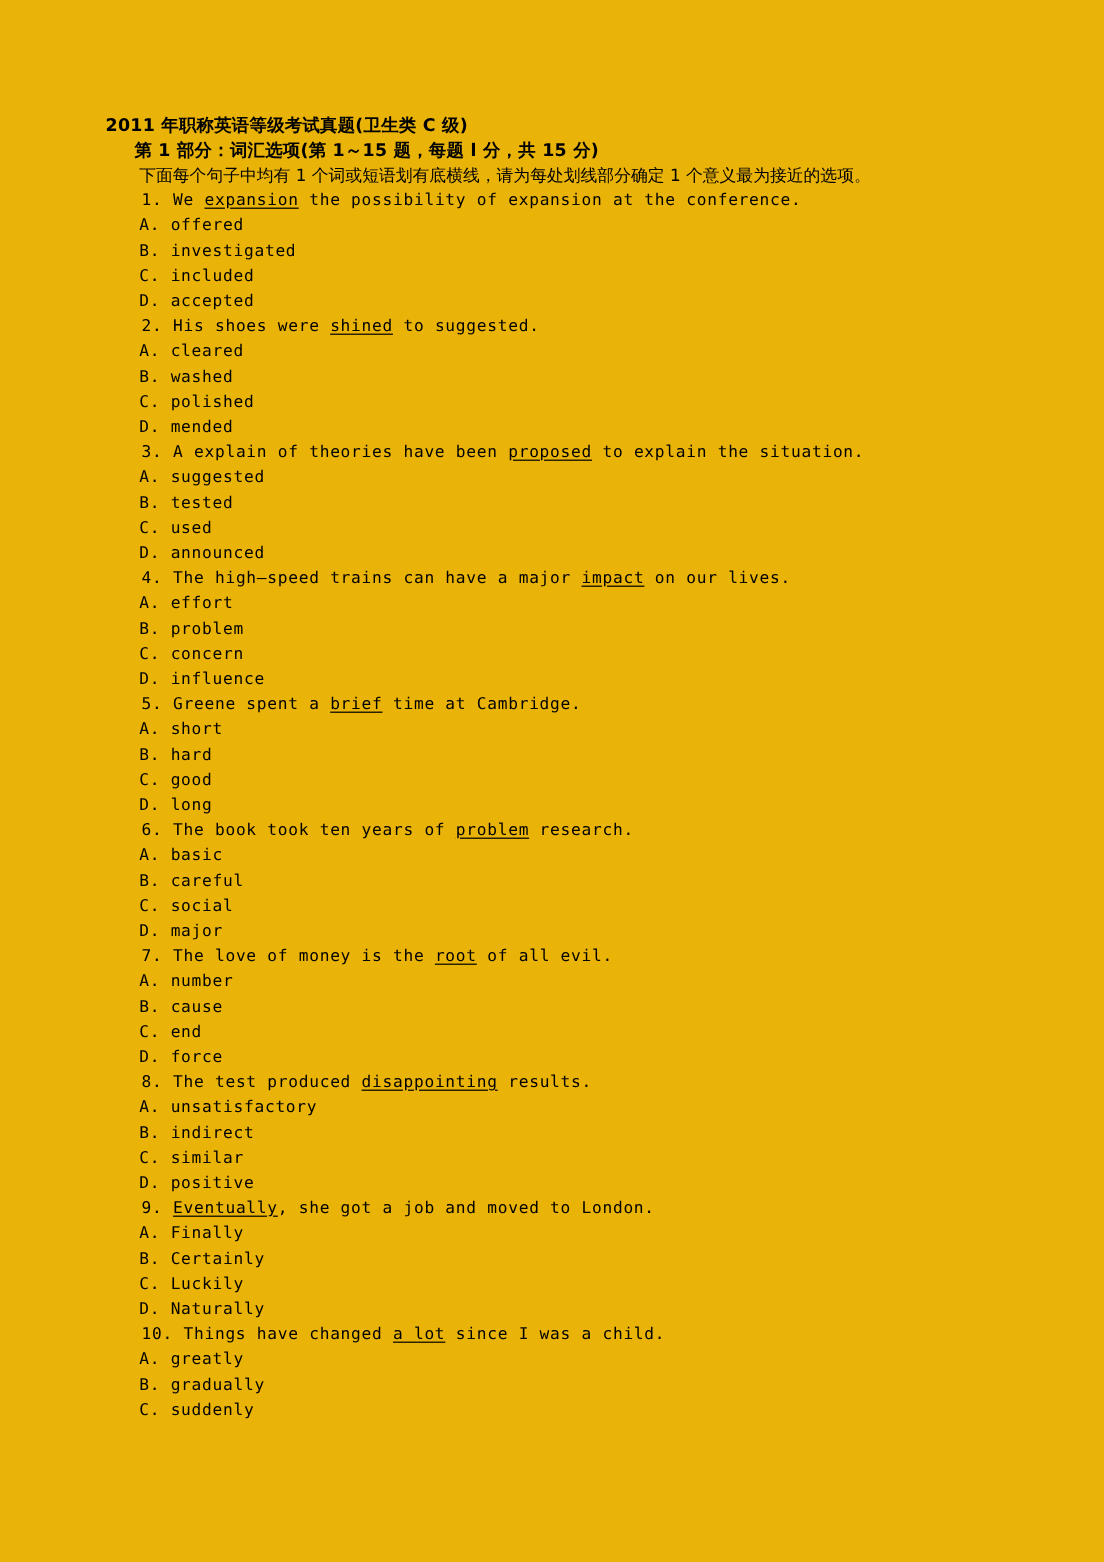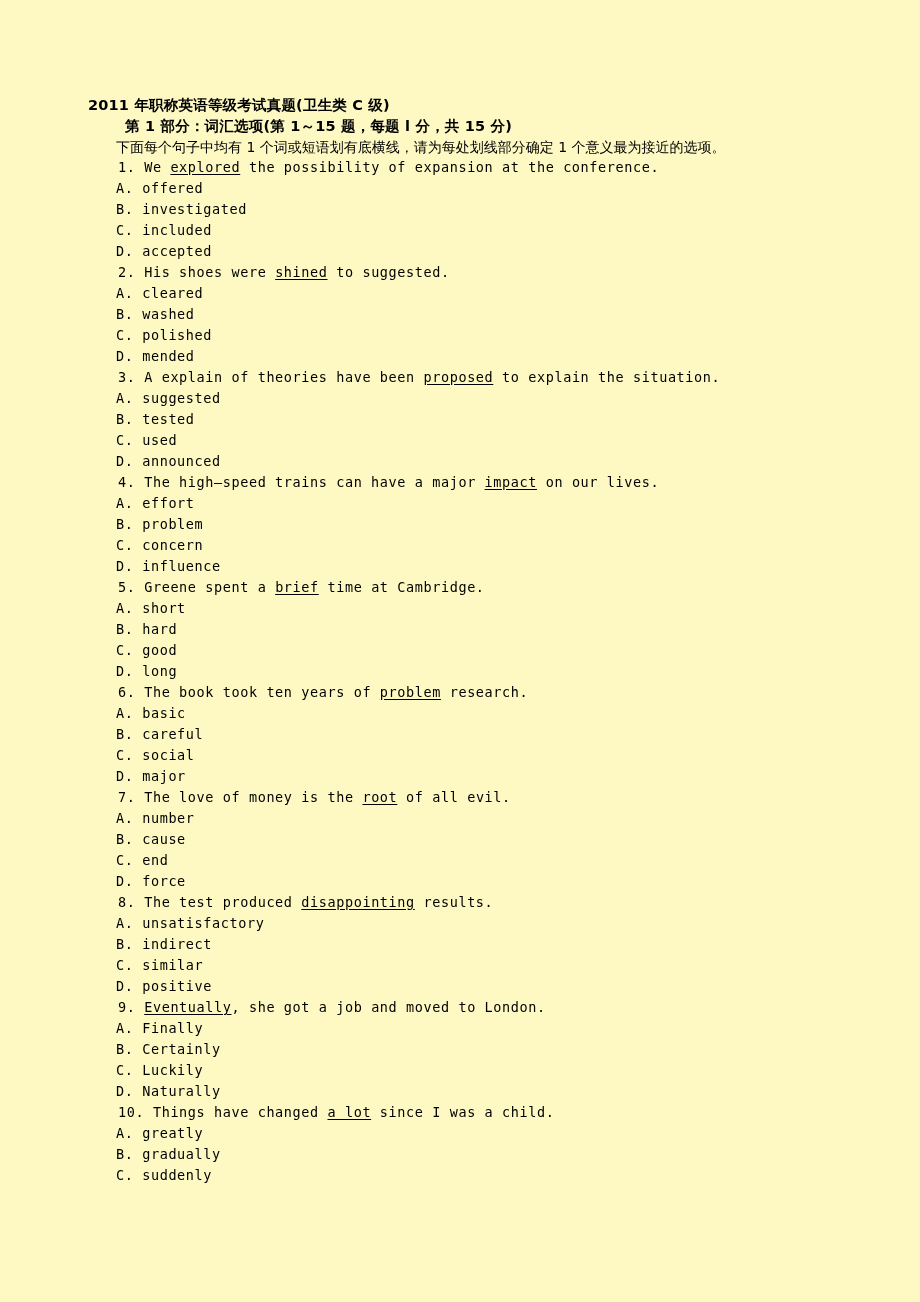--- a/index.html
+++ b/index.html
@@ -17,39 +17,39 @@
     color: #000000;
     -webkit-font-smoothing: none;
   }
 
   .page {
     position: absolute;
     left: 0;
     top: 0;
     width: 920px;
     height: 1302px;
-    background: #fef9c3;
+    background: #eab308;
   }
 
   
   .doc-title {
     position: absolute;
     left: 88px;
     top: 96px;
     font-family: "DejaVu Sans", "Liberation Sans", sans-serif;
     font-size: 14.5px;
     font-weight: bold;
     letter-spacing: 0.2px;
     white-space: nowrap;
     line-height: 18px;
   }
 
   .section-title {
     position: absolute;
-    left: 125px;
+    left: 112px;
     top: 117px;
     font-family: "DejaVu Sans", "Liberation Sans", sans-serif;
     font-size: 14.5px;
     font-weight: bold;
     letter-spacing: 0.2px;
     white-space: nowrap;
     line-height: 18px;
   }
 
   .section-instruction {
@@ -104,21 +104,21 @@
 
 <div class="page">
 
   <div class="doc-title">2011 年职称英语等级考试真题(卫生类 C 级)</div>
 
   <div class="section-title">第 1 部分：词汇选项(第 1～15 题，每题 l 分，共 15 分)</div>
 
   <div class="section-instruction">下面每个句子中均有 1 个词或短语划有底横线，请为每处划线部分确定 1 个意义最为接近的选项。</div>
 
   <div class="qlist">
-      <div class="line stem"><span class="num">1.</span> <span>We </span><span class="kw">explored</span><span> the possibility of expansion at the conference.</span></div>
+      <div class="line stem"><span class="num">1.</span> <span>We </span><span class="kw">expansion</span><span> the possibility of expansion at the conference.</span></div>
       <div class="line opt"><span>A.</span> <span>offered</span></div>
       <div class="line opt"><span>B.</span> <span>investigated</span></div>
       <div class="line opt"><span>C.</span> <span>included</span></div>
       <div class="line opt"><span>D.</span> <span>accepted</span></div>
       <div class="line stem"><span class="num">2.</span> <span>His shoes were </span><span class="kw">shined</span><span> to suggested.</span></div>
       <div class="line opt"><span>A.</span> <span>cleared</span></div>
       <div class="line opt"><span>B.</span> <span>washed</span></div>
       <div class="line opt"><span>C.</span> <span>polished</span></div>
       <div class="line opt"><span>D.</span> <span>mended</span></div>
       <div class="line stem"><span class="num">3.</span> <span>A explain of theories have been </span><span class="kw">proposed</span><span> to explain the situation.</span></div>

